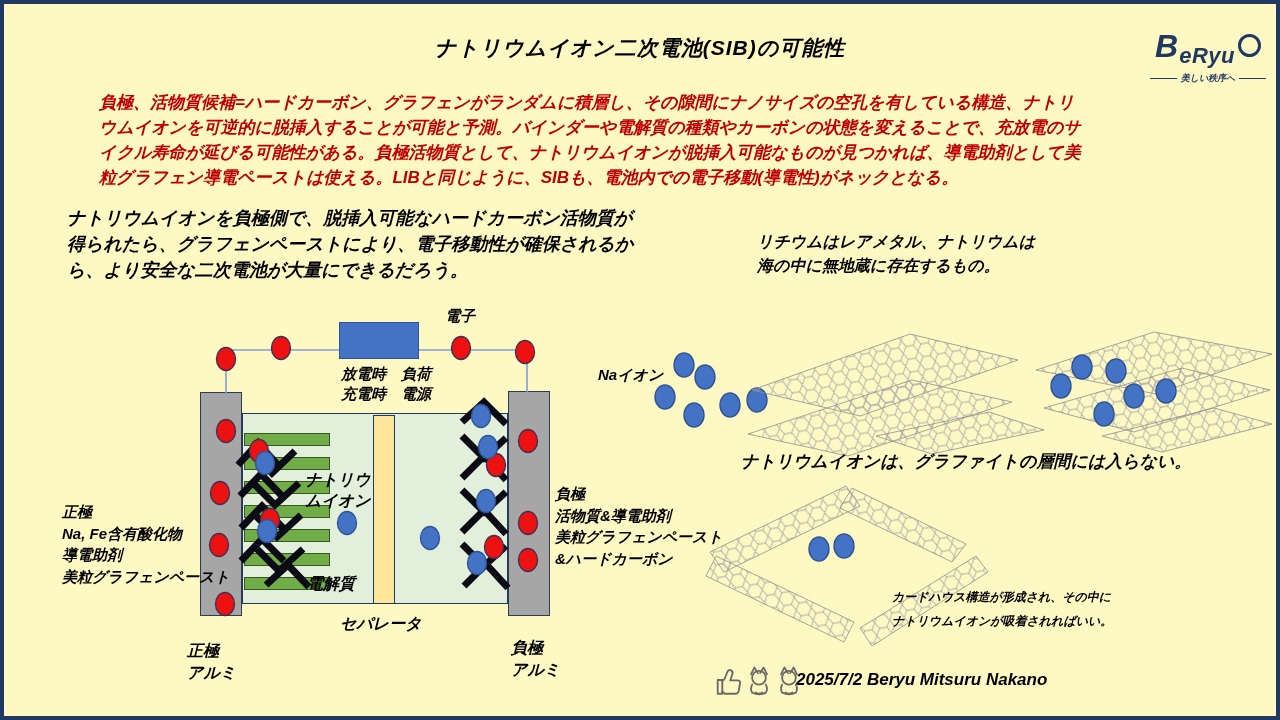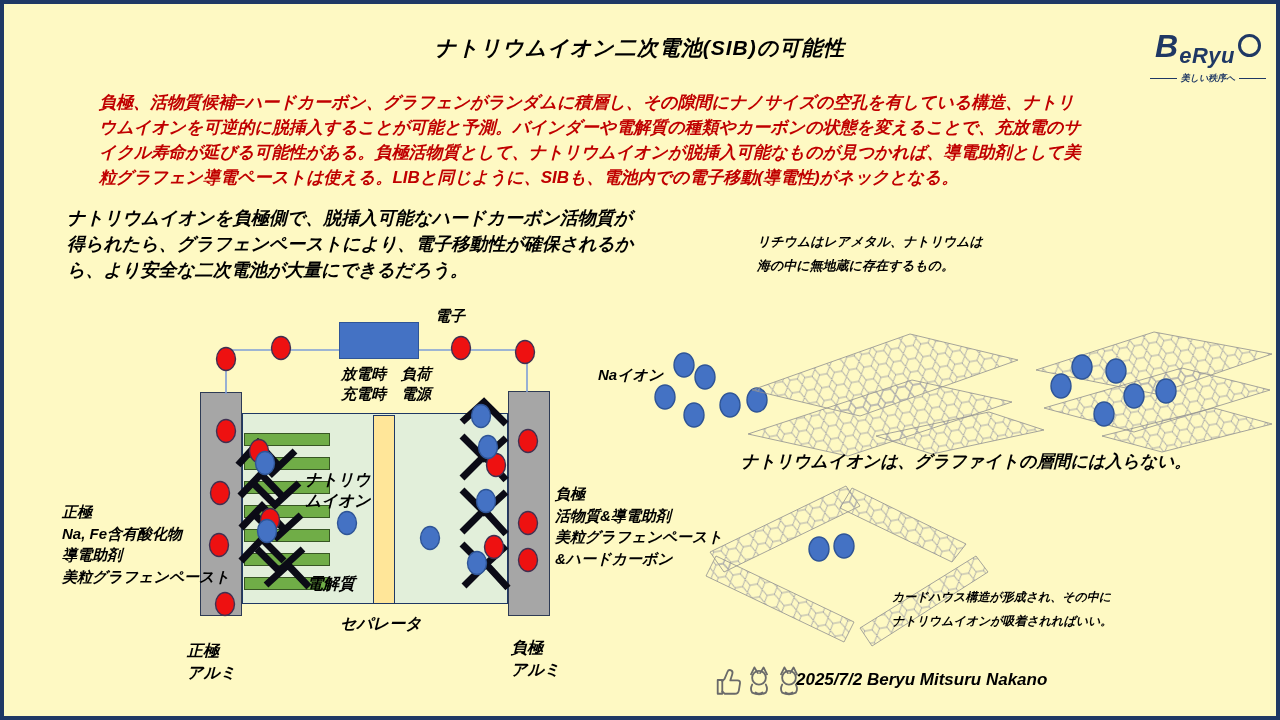--- a/index.html
+++ b/index.html
@@ -12,21 +12,21 @@
   body{background:#dcdcdc;font-family:"Liberation Sans","DejaVu Sans",sans-serif;}
   .slide{position:relative;width:1280px;height:720px;background:#fef9c3;
          border:4px solid var(--navy);overflow:hidden;font-style:italic;}
   .abs{position:absolute;}
   .ml{white-space:pre-line;}
   .b{font-weight:bold;color:var(--ink);}
   .title{left:0;top:30px;width:100%;text-align:center;font-size:21px;font-weight:bold;letter-spacing:1px;}
   .intro{left:95px;top:86px;width:1110px;font-size:17px;line-height:25px;font-weight:bold;
          color:var(--red-text);}
   .note-left{left:63px;top:201px;width:650px;font-size:18px;line-height:26px;font-weight:bold;}
-  .note-right{left:753px;top:226px;width:370px;font-size:13px;line-height:24px;font-weight:bold;}
+  .note-right{left:753px;top:226px;width:370px;font-size:16px;line-height:24px;font-weight:bold;}
   .lbl{font-weight:bold;color:var(--ink);z-index:5;}
   
   .loadbox{left:335px;top:318px;width:80px;height:37px;background:var(--ion-blue);
            border:1px solid #2f5597;z-index:2;}
   .electrode{width:42px;background:var(--gray-electrode);border:1.5px solid #2e3b55;z-index:1;}
   .electrode.left{left:196px;top:388px;height:224px;}
   .electrode.right{left:504px;top:387px;height:225px;}
   .electrolyte{left:238px;top:409px;width:266px;height:191px;background:var(--electrolyte-green);
                border:1px solid var(--navy);z-index:0;}
   .separator{left:369px;top:411px;width:22px;height:189px;background:var(--separator-yellow);
@@ -194,21 +194,21 @@
     <g>
       <path class="sheet" d="M706,548 L842,482 L856,502 L720,568 Z"></path>
       <path class="sheet" d="M848,484 L962,540 L948,558 L836,504 Z"></path>
       <path class="sheet" d="M712,552 L850,618 L840,638 L702,572 Z"></path>
       <path class="sheet" d="M856,624 L972,552 L984,568 L868,642 Z"></path>
       <ellipse class="ion" cx="815" cy="545" rx="10" ry="12"></ellipse>
       <ellipse class="ion" cx="840" cy="542" rx="10" ry="12"></ellipse>
     </g>
   </svg>
 
-  <div class="abs lbl" style="left:431px;top:303px;font-size:15px;">電子</div>
+  <div class="abs lbl" style="left:441px;top:303px;font-size:15px;">電子</div>
   <div class="abs lbl ml" style="left:337px;top:360px;font-size:15px;line-height:20px;">放電時　負荷
 充電時　電源</div>
   <div class="abs lbl ml" style="left:301px;top:465px;font-size:16px;line-height:21px;">ナトリウ
 ムイオン</div>
   <div class="abs lbl" style="left:303px;top:570px;font-size:16px;">電解質</div>
   <div class="abs lbl" style="left:336px;top:610px;font-size:16px;">セパレータ</div>
   <div class="abs lbl ml" style="left:58px;top:497px;font-size:15px;line-height:21.5px;">正極
 Na, Fe含有酸化物
 導電助剤
 美粒グラフェンペースト</div>

